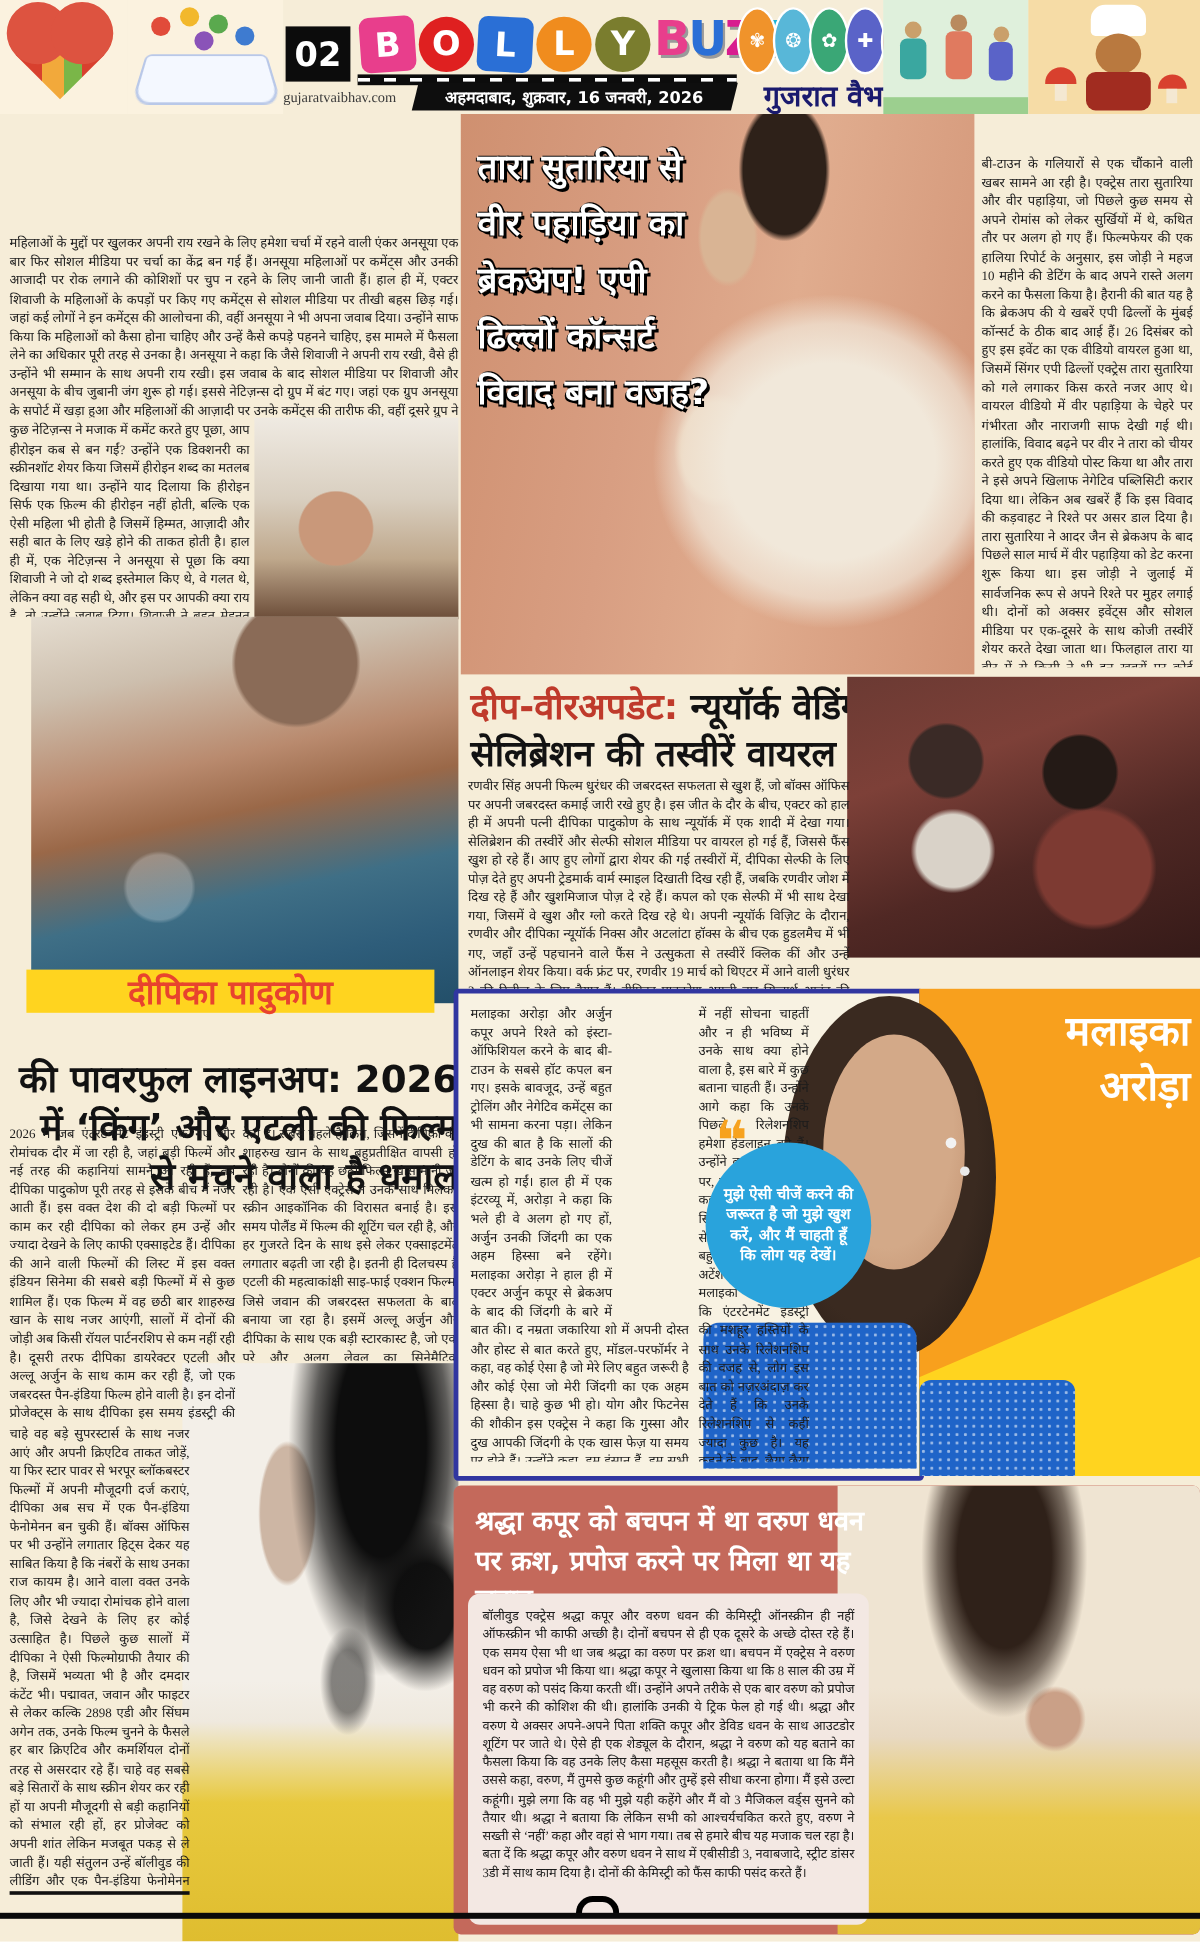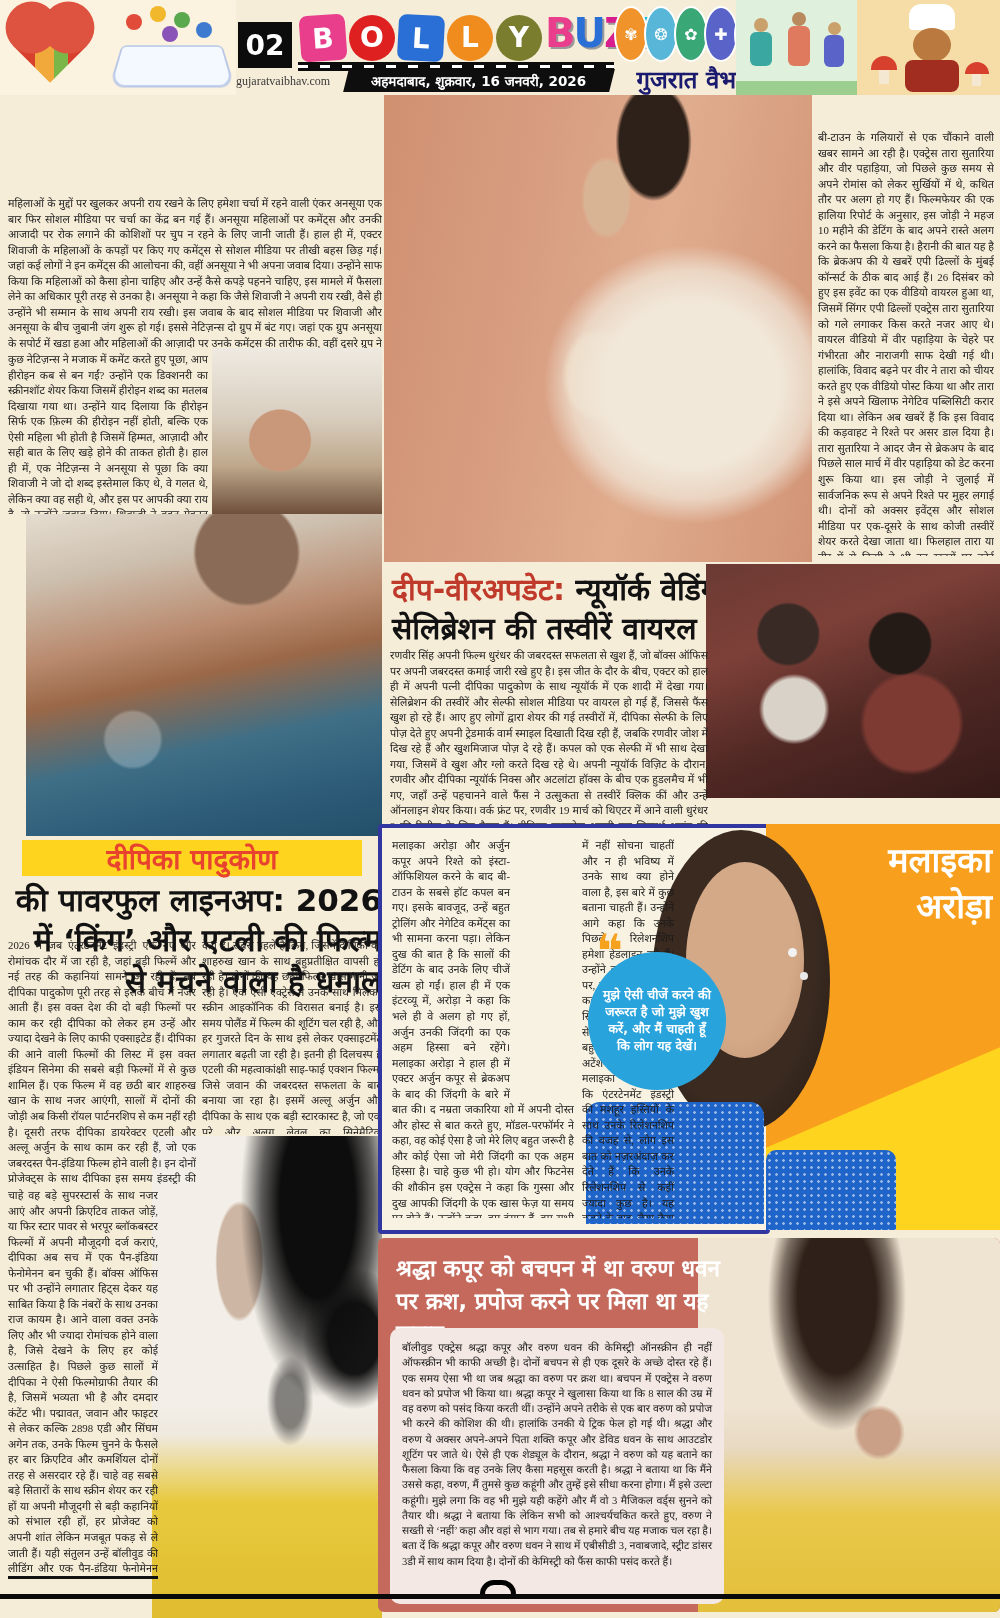--- a/index.html
+++ b/index.html
@@ -128,34 +128,35 @@
               background:radial-gradient(circle at 62% 12%, #8a6b57 0 14%, transparent 15%),
                          radial-gradient(circle at 30% 70%, rgba(255,255,255,.25) 0 8%, transparent 9%),
                          linear-gradient(168deg,#e5ddd0 0%,#cdbfae 18%,#b98a6e 38%,#9a6848 50%,#3f6f86 68%,#2e5d7a 84%,#234f69 100%);"></div>
 
   <div class="abs" style="left:384px;top:95px;width:428px;height:467px;
               background:radial-gradient(ellipse at 63% 10%, #2e2119 0 9%, transparent 10%),
                          radial-gradient(ellipse at 52% 22%, #d9b494 0 7%, transparent 8%),
                          radial-gradient(ellipse at 72% 62%, #f1e8da 0 20%, rgba(241,232,218,.7) 28%, transparent 34%),
                          radial-gradient(ellipse at 50% 60%, #e8c7a8 0 10%, transparent 12%),
                          linear-gradient(100deg,#cf9070 0%,#d89e82 35%,#e0ac8e 60%,#d29476 100%);"></div>
+  <div class="abs hl hlB" style="left:398px;top:116px;width:212px;">तारा सुतारिया से वीर पहाड़िया का ब्रेकअप! एपी ढिल्लों कॉन्सर्ट विवाद बना वजह?</div>
   <div class="abs body-text" style="left:818px;top:130px;width:176px;height:426px;overflow:hidden;">बी-टाउन के गलियारों से एक चौंकाने वाली खबर सामने आ रही है। एक्ट्रेस तारा सुतारिया और वीर पहाड़िया, जो पिछले कुछ समय से अपने रोमांस को लेकर सुर्खियों में थे, कथित तौर पर अलग हो गए हैं। फिल्मफेयर की एक हालिया रिपोर्ट के अनुसार, इस जोड़ी ने महज 10 महीने की डेटिंग के बाद अपने रास्ते अलग करने का फैसला किया है। हैरानी की बात यह है कि ब्रेकअप की ये खबरें एपी ढिल्लों के मुंबई कॉन्सर्ट के ठीक बाद आई हैं। 26 दिसंबर को हुए इस इवेंट का एक वीडियो वायरल हुआ था, जिसमें सिंगर एपी ढिल्लों एक्ट्रेस तारा सुतारिया को गले लगाकर किस करते नजर आए थे। वायरल वीडियो में वीर पहाड़िया के चेहरे पर गंभीरता और नाराजगी साफ देखी गई थी। हालांकि, विवाद बढ़ने पर वीर ने तारा को चीयर करते हुए एक वीडियो पोस्ट किया था और तारा ने इसे अपने खिलाफ नेगेटिव पब्लिसिटी करार दिया था। लेकिन अब खबरें हैं कि इस विवाद की कड़वाहट ने रिश्ते पर असर डाल दिया है। तारा सुतारिया ने आदर जैन से ब्रेकअप के बाद पिछले साल मार्च में वीर पहाड़िया को डेट करना शुरू किया था। इस जोड़ी ने जुलाई में सार्वजनिक रूप से अपने रिश्ते पर मुहर लगाई थी। दोनों को अक्सर इवेंट्स और सोशल मीडिया पर एक-दूसरे के साथ कोजी तस्वीरें शेयर करते देखा जाता था। फिलहाल तारा या वीर में से किसी ने भी इन खबरों पर कोई आधिकारिक बयान नहीं दिया है। फैंस इस खबर से काफी हैरान हैं क्योंकि हाल तक दोनों के बीच सब कुछ ठीक नजर आ रहा था।</div>
 
   <div class="abs hl hlC" style="left:392px;top:570px;width:330px;">
     <span style="color:#bf3a2b;">दीप-वीरअपडेट:</span><span style="color:#121212;"> न्यूयॉर्क वेडिंग सेलिब्रेशन की तस्वीरें वायरल</span>
   </div>
   <div class="abs" style="left:706px;top:564px;width:294px;height:234px;
               background:radial-gradient(circle at 28% 30%, #3a2a26 0 11%, transparent 12%),
                          radial-gradient(circle at 66% 34%, #241a16 0 12%, transparent 13%),
                          radial-gradient(circle at 30% 62%, #d9d2c8 0 12%, transparent 14%),
                          radial-gradient(circle at 70% 68%, #7d3a32 0 18%, transparent 20%),
                          linear-gradient(160deg,#6b3a33 0%,#7d4038 30%,#502824 62%,#351a18 100%);"></div>
   <div class="abs body-text" style="left:390px;top:648px;width:318px;height:184px;overflow:hidden;">रणवीर सिंह अपनी फिल्म धुरंधर की जबरदस्त सफलता से खुश हैं, जो बॉक्स ऑफिस पर अपनी जबरदस्त कमाई जारी रखे हुए है। इस जीत के दौर के बीच, एक्टर को हाल ही में अपनी पत्नी दीपिका पादुकोण के साथ न्यूयॉर्क में एक शादी में देखा गया। सेलिब्रेशन की तस्वीरें और सेल्फी सोशल मीडिया पर वायरल हो गई हैं, जिससे फैंस खुश हो रहे हैं। आए हुए लोगों द्वारा शेयर की गई तस्वीरों में, दीपिका सेल्फी के लिए पोज़ देते हुए अपनी ट्रेडमार्क वार्म स्माइल दिखाती दिख रही हैं, जबकि रणवीर जोश में दिख रहे हैं और खुशमिजाज पोज़ दे रहे हैं। कपल को एक सेल्फी में भी साथ देखा गया, जिसमें वे खुश और ग्लो करते दिख रहे थे। अपनी न्यूयॉर्क विज़िट के दौरान, रणवीर और दीपिका न्यूयॉर्क निक्स और अटलांटा हॉक्स के बीच एक हुडलमैच में भी गए, जहाँ उन्हें पहचानने वाले फैंस ने उत्सुकता से तस्वीरें क्लिक कीं और उन्हें ऑनलाइन शेयर किया। वर्क फ्रंट पर, रणवीर 19 मार्च को थिएटर में आने वाली धुरंधर 2 की रिलीज़ के लिए तैयार हैं। दीपिका पादुकोण अगली बार सिद्धार्थ आनंद की डायरेक्ट की हुई किंग में नज़र आएंगी, यह एक हाई-प्रोफाइल प्रोजेक्ट है जिसमें शाहरुख खान, अभय वर्मा, अरशद वारसी, अभिषेक बच्चन, जयदीप अहलावत और राघव जुयाल जैसे कलाकार हैं।</div>
 
-  <div class="abs bandD" style="left:22px;top:840px;width:340px;height:36px;">
+  <div class="abs bandD" style="left:22px;top:808px;width:340px;height:36px;">
     <span class="hl">दीपिका पादुकोण</span>
   </div>
   <div class="abs hl hlD" style="left:8px;top:880px;width:374px;color:#121212;">की पावरफुल लाइनअप: 2026 में ‘किंग’ और एटली की फिल्म से मचने वाला है धमाल</div>
   <div class="abs" style="left:152px;top:1136px;width:230px;height:482px;
               background:radial-gradient(ellipse at 72% 14%, #0d0d0d 0 16%, rgba(13,13,13,.65) 24%, transparent 33%),
                          radial-gradient(ellipse at 88% 42%, #141414 0 9%, transparent 18%),
                          radial-gradient(ellipse at 60% 55%, rgba(20,20,20,.5) 0 7%, transparent 12%),
                          radial-gradient(ellipse at 38% 26%, #cdb6a4 0 11%, transparent 12%),
                          linear-gradient(180deg,#f3efe8 0 55%,#efe9de 62%,#e8c93e 76%,#dfbd2f 100%);"></div>
   <div class="abs body-text" style="left:8px;top:938px;width:188px;height:246px;overflow:hidden;">2026 में जब एंटरटेनमेंट इंडस्ट्री एक नए और रोमांचक दौर में जा रही है, जहां बड़ी फिल्में और नई तरह की कहानियां सामने आ रही हैं, तब दीपिका पादुकोण पूरी तरह से इसके बीच में नजर आती हैं। इस वक्त देश की दो बड़ी फिल्मों पर काम कर रही दीपिका को लेकर हम उन्हें और ज्यादा देखने के लिए काफी एक्साइटेड हैं। दीपिका की आने वाली फिल्मों की लिस्ट में इस वक्त इंडियन सिनेमा की सबसे बड़ी फिल्मों में से कुछ शामिल हैं। एक फिल्म में वह छठी बार शाहरुख खान के साथ नजर आएंगी, सालों में दोनों की जोड़ी अब किसी रॉयल पार्टनरशिप से कम नहीं रही है। दूसरी तरफ दीपिका डायरेक्टर एटली और अल्लू अर्जुन के साथ काम कर रही हैं, जो एक जबरदस्त पैन-इंडिया फिल्म होने वाली है। इन दोनों प्रोजेक्ट्स के साथ दीपिका इस समय इंडस्ट्री की सबसे ज्यादा चर्चा में रहने वाले नामों में पूरी मज़बूती से बनी हुई है। दीपिका के लिए यह साल काफी बिज़ी रहने वाला है, क्योंकि उनके पास दो बड़े मेगा प्रोजेक्ट्स हैं और वह लगातार बॉलीवुड की क्वीन बनी हुई हैं।</div>

